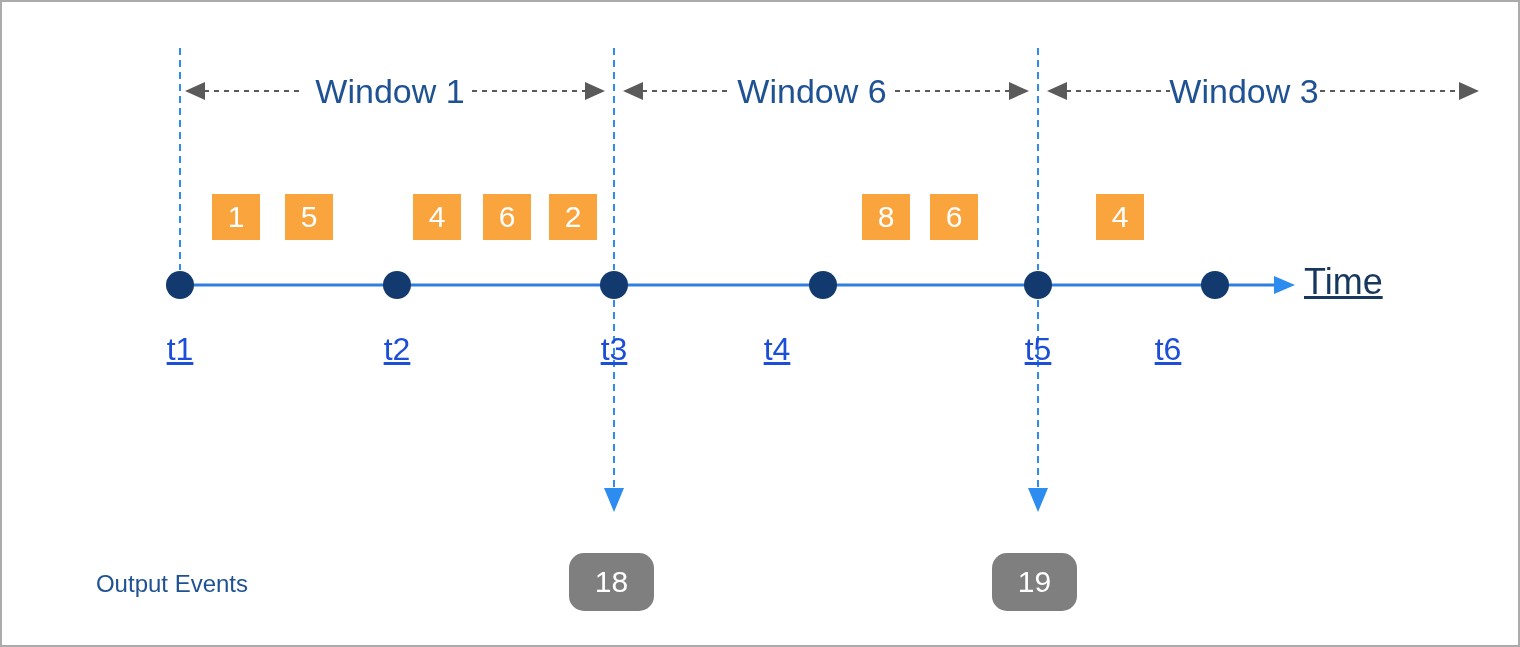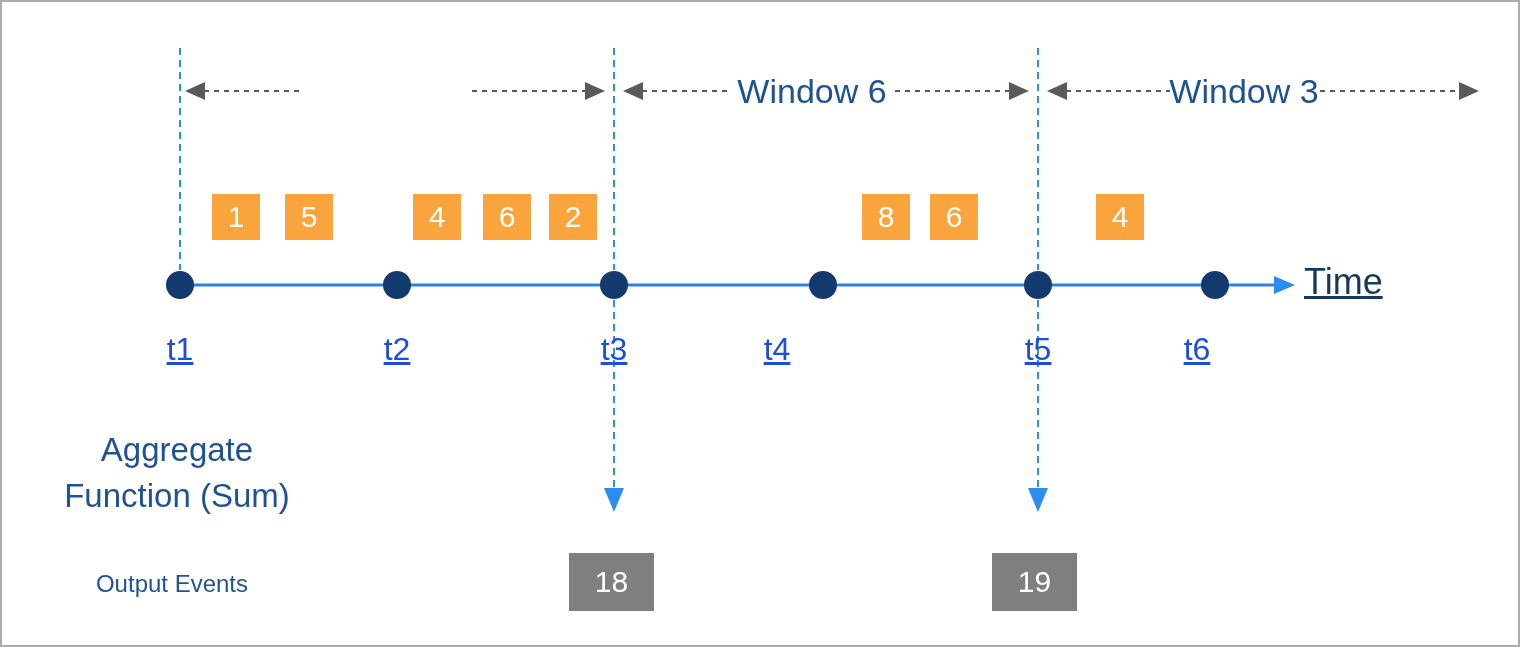--- a/index.html
+++ b/index.html
@@ -93,20 +93,21 @@
     position: absolute;
     top: 551px;
     width: 85px;
     height: 58px;
     background: #7f7f7f;
     color: #ffffff;
     font-size: 30px;
     display: flex;
     align-items: center;
     justify-content: center;
+    border-radius: 15px;
   }
 </style>
 </head>
 <body>
 
 <div class="canvas">
 
   <svg class="layer" aria-hidden="true">
 
     <line x1="178" y1="46" x2="178" y2="268" stroke="#2d8cf0" stroke-width="2" stroke-dasharray="7 5"></line>
@@ -147,40 +148,40 @@
     </g>
 
     <circle cx="178" cy="283" r="14" fill="#123a6e"></circle>
     <circle cx="395" cy="283" r="14" fill="#123a6e"></circle>
     <circle cx="612" cy="283" r="14" fill="#123a6e"></circle>
     <circle cx="821" cy="283" r="14" fill="#123a6e"></circle>
     <circle cx="1036" cy="283" r="14" fill="#123a6e"></circle>
     <circle cx="1213" cy="283" r="14" fill="#123a6e"></circle>
   </svg>
 
+  <div class="window-label" style="left:388px">Window 1</div>
   <div class="window-label" style="left:810px">Window 6</div>
   <div class="window-label" style="left:1242px">Window 3</div>
 
   <div class="event-box" style="left:210px">1</div>
   <div class="event-box" style="left:283px">5</div>
   <div class="event-box" style="left:411px">4</div>
   <div class="event-box" style="left:481px">6</div>
   <div class="event-box" style="left:547px">2</div>
   <div class="event-box" style="left:860px">8</div>
   <div class="event-box" style="left:928px">6</div>
   <div class="event-box" style="left:1094px">4</div>
 
   <div class="tick" style="left:178px">t1</div>
   <div class="tick" style="left:395px">t2</div>
   <div class="tick" style="left:612px">t3</div>
   <div class="tick" style="left:775px">t4</div>
   <div class="tick" style="left:1036px">t5</div>
-  <div class="tick" style="left:1195px">t6</div>
+  <div class="tick" style="left:1166px">t6</div>
 
   <div class="time-label">Time</div>
 
-  <div class="aggregate-label">Aggregate Function (Sum)</div>
   <div class="output-label">Output Events</div>
 
   <div class="output-box" style="left:567px">18</div>
   <div class="output-box" style="left:990px">19</div>
 
 </div>
 
 </body></html>

